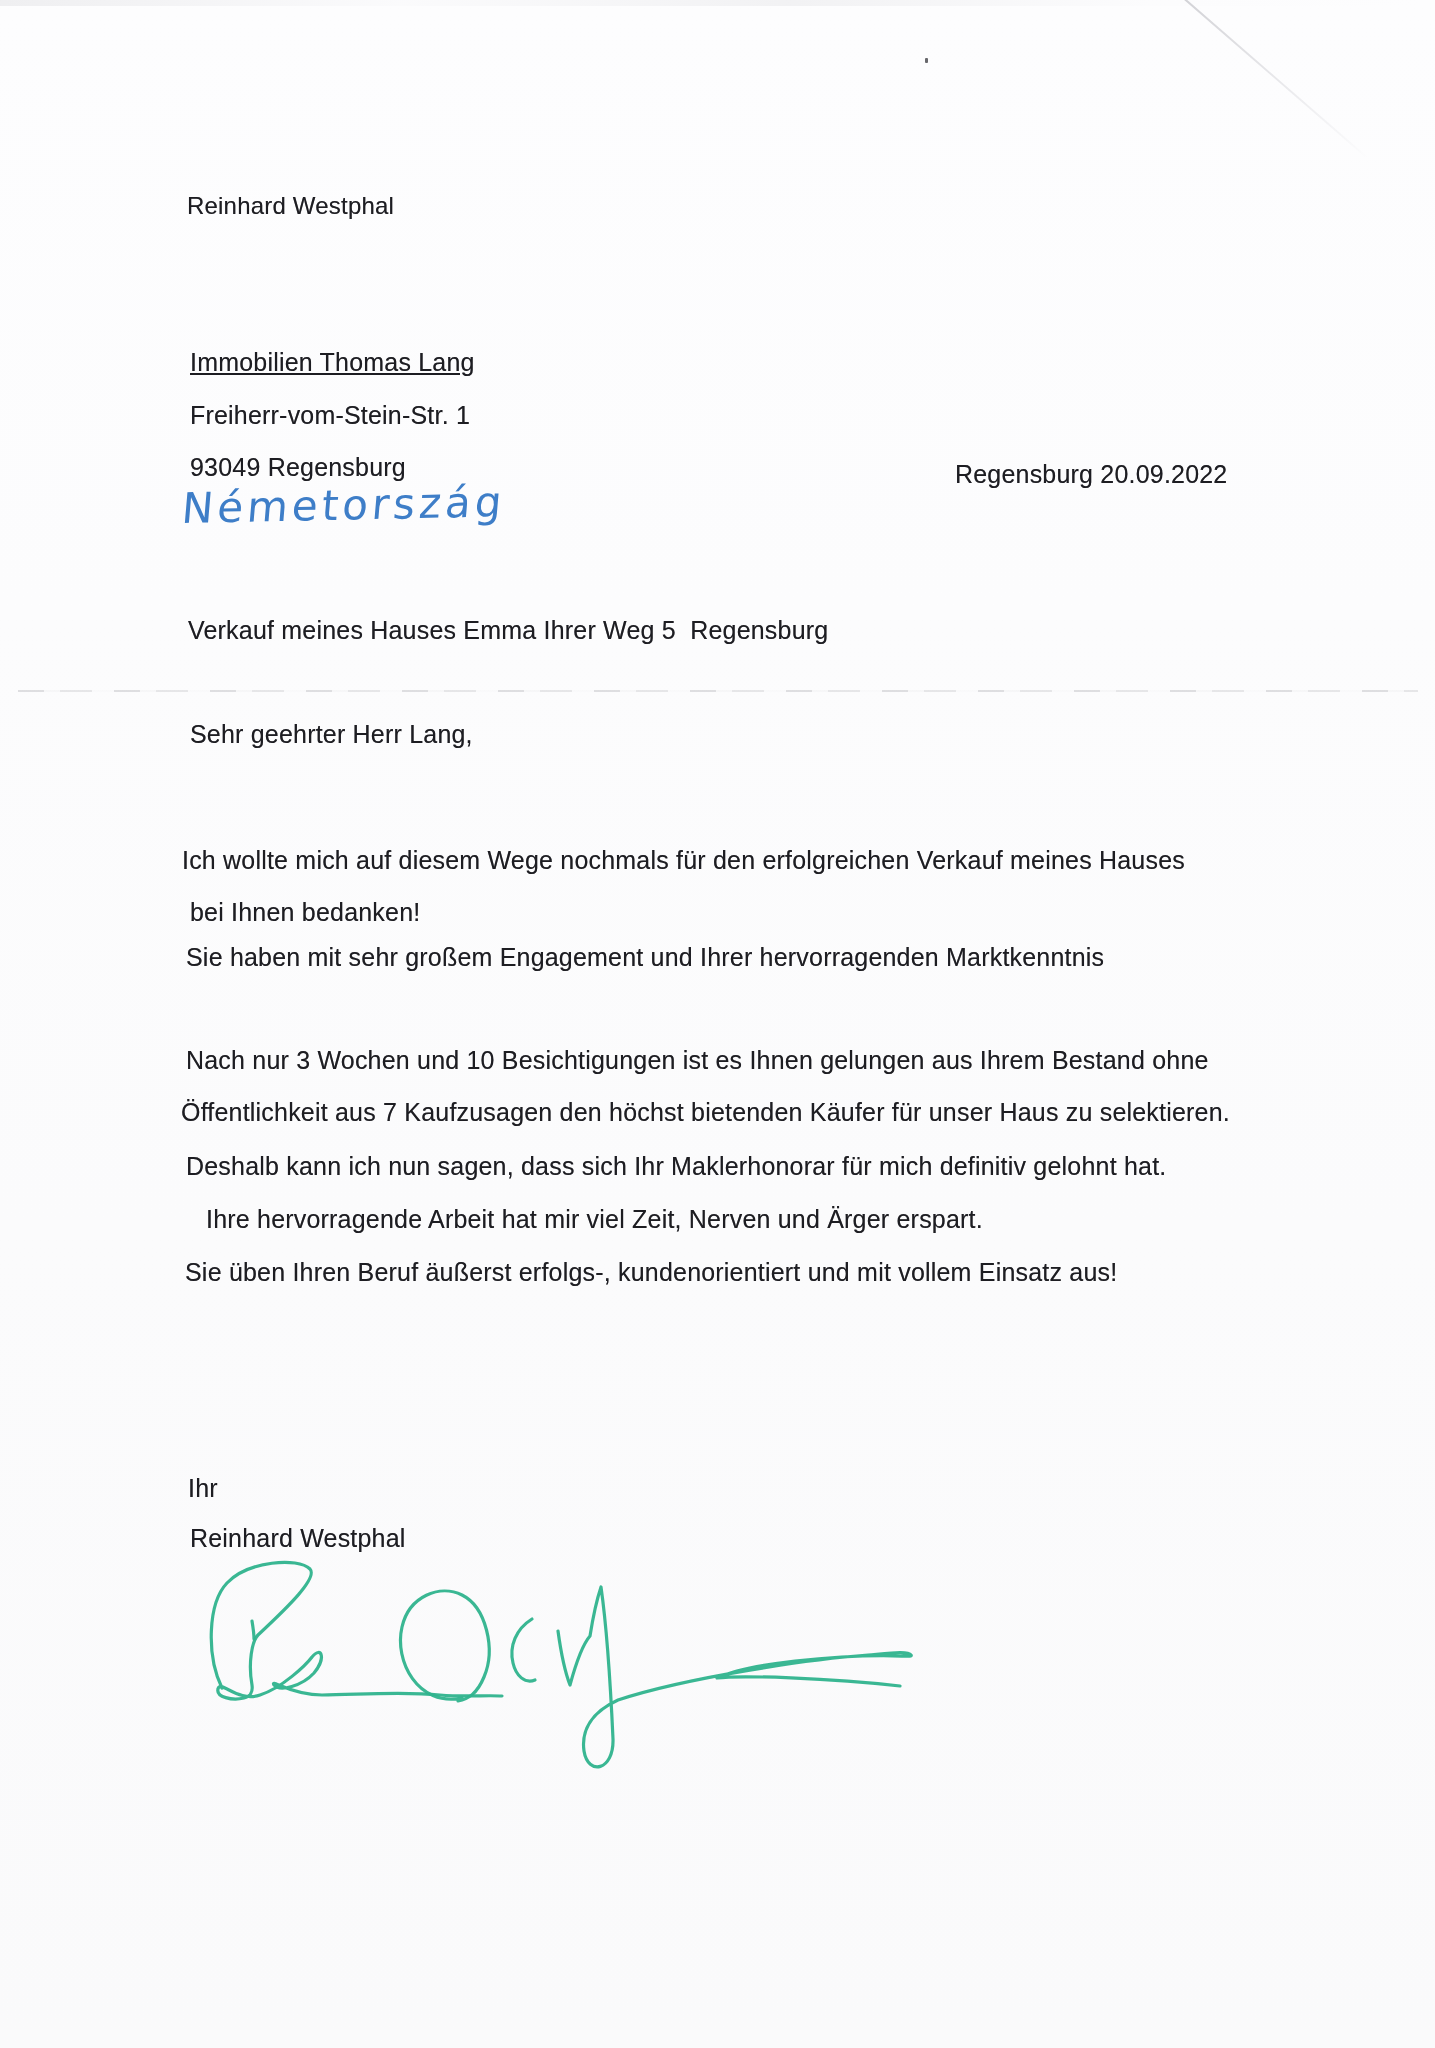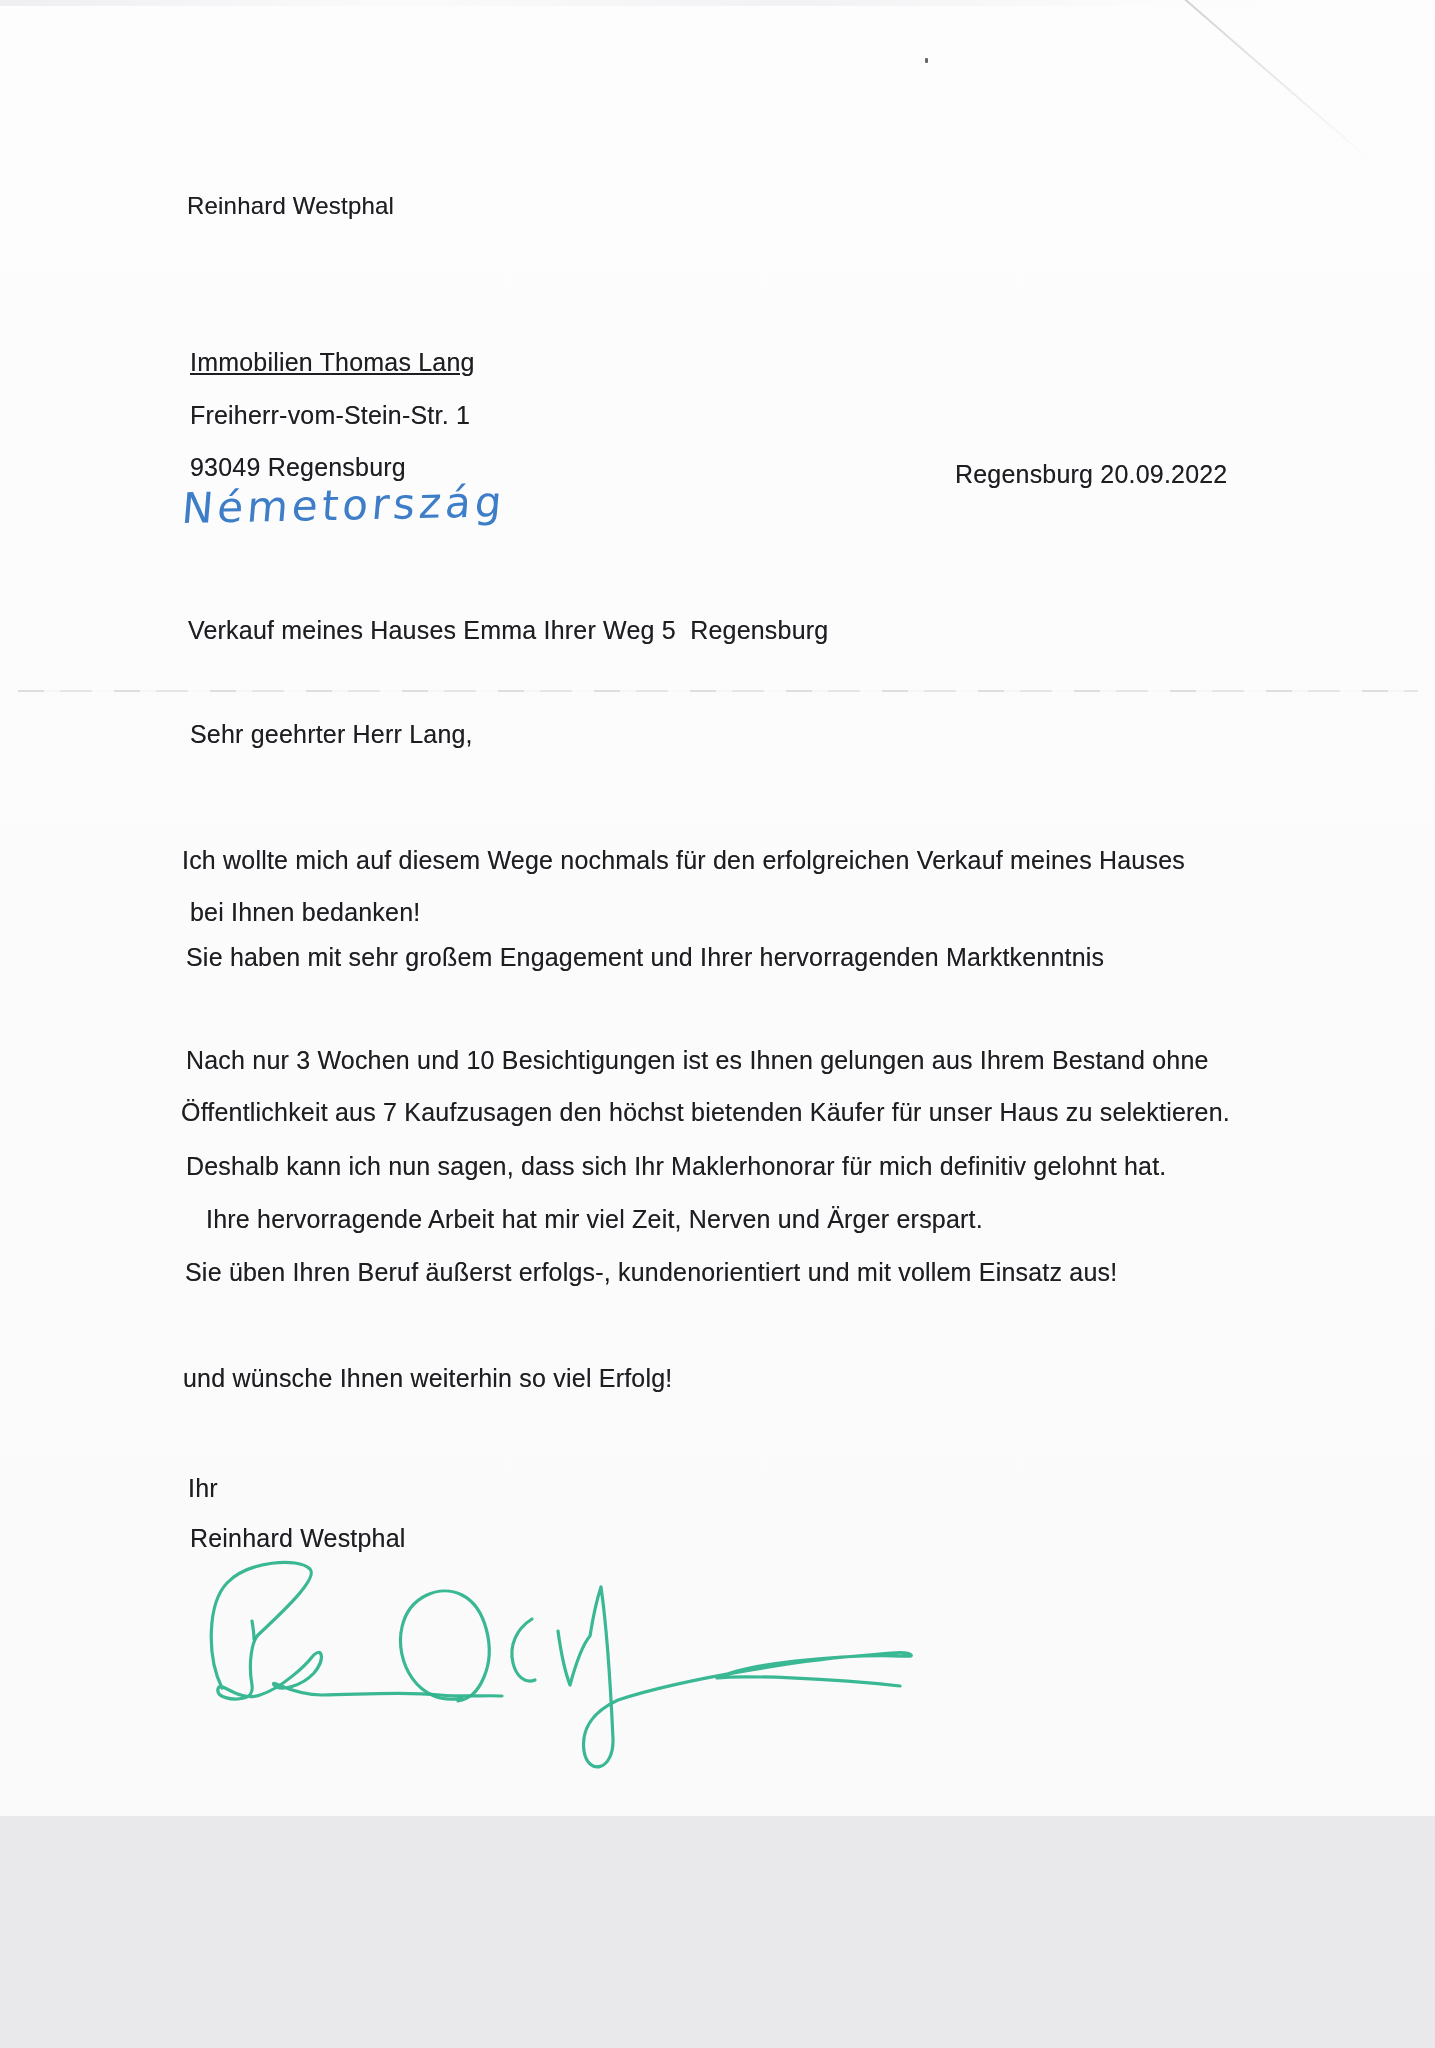--- a/index.html
+++ b/index.html
@@ -4,21 +4,21 @@
 <style>
   :root{
     --ink:#1d1d22;
     --handwriting:#3e7ec8;
     --signature:#2fb38d;
     --paper:#fcfcfd;
   }
   html,body{margin:0;padding:0;background:#e9e9ec;}
   .page{
     position:relative;
-    width:1435px;height:1816px;
+    width:1435px;height:2048px;
     background:linear-gradient(180deg,#fdfdfe 0%,#fbfbfc 60%,#fafafb 100%);
     font-family:"Liberation Sans","DejaVu Sans",sans-serif;
     color:var(--ink);
     overflow:hidden;
   }
   .t{
     position:absolute;
     font-size:25px;
     line-height:1.15;
     letter-spacing:.2px;
@@ -120,21 +120,20 @@
   <div class="t greet">Sehr geehrter Herr Lang,</div>
 
   <div class="t b0">Ich wollte mich auf diesem Wege nochmals für den erfolgreichen Verkauf meines Hauses</div>
   <div class="t b1">bei Ihnen bedanken!</div>
   <div class="t b2">Sie haben mit sehr großem Engagement und Ihrer hervorragenden Marktkenntnis</div>
   <div class="t b4">Nach nur 3 Wochen und 10 Besichtigungen ist es Ihnen gelungen aus Ihrem Bestand ohne</div>
   <div class="t b5">Öffentlichkeit aus 7 Kaufzusagen den höchst bietenden Käufer für unser Haus zu selektieren.</div>
   <div class="t b6">Deshalb kann ich nun sagen, dass sich Ihr Maklerhonorar für mich definitiv gelohnt hat.</div>
   <div class="t b7">Ihre hervorragende Arbeit hat mir viel Zeit, Nerven und Ärger erspart.</div>
   <div class="t b8">Sie üben Ihren Beruf äußerst erfolgs-, kundenorientiert und mit vollem Einsatz aus!</div>
-  <div class="t b10">und wünsche Ihnen weiterhin so viel Erfolg!</div>
 
   <div class="t closing">Ihr</div>
   <div class="t signame">Reinhard Westphal</div>
 
   <svg class="signature" viewBox="0 0 800 250" aria-hidden="true">
 
     <path d="M 82,143
              C 66,110 68,58 87,38
              C 108,16 158,12 170,24
              C 178,33 148,62 118,90

